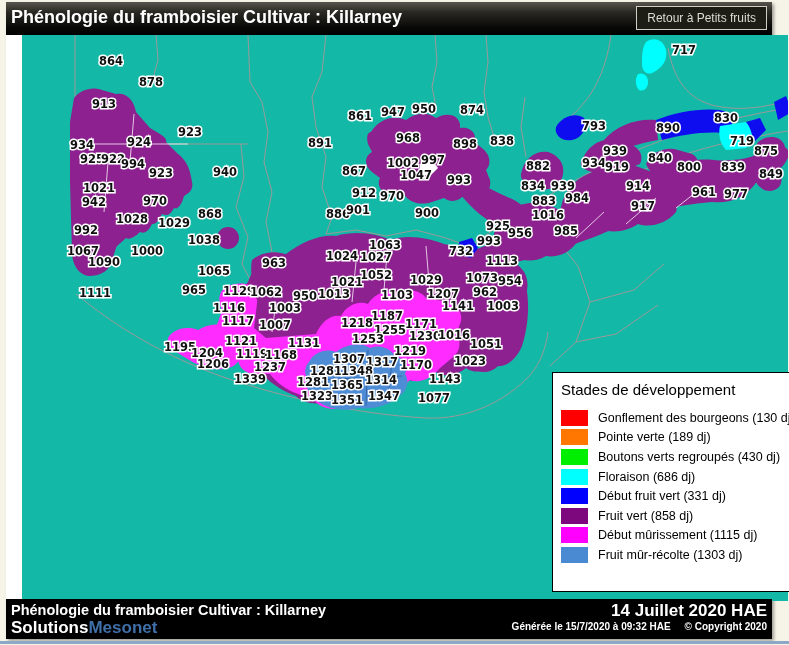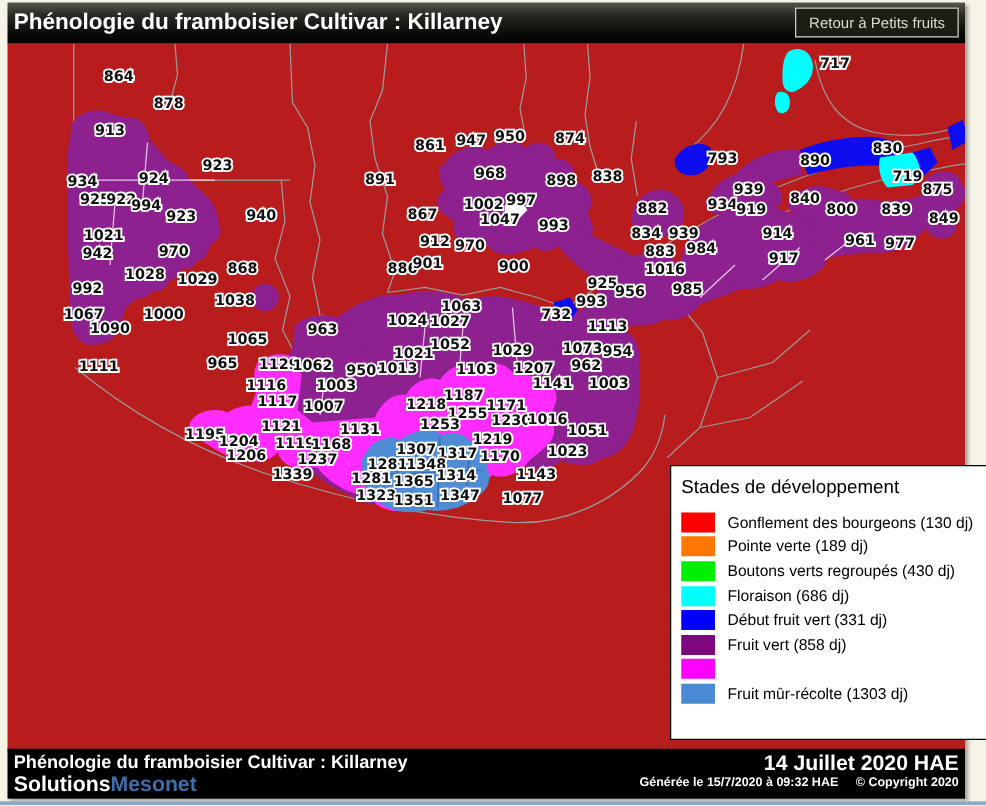--- a/index.html
+++ b/index.html
@@ -20,21 +20,21 @@
   .hdr-title{
     position:absolute;left:5px;top:5px;color:#fff;font-size:18px;font-weight:bold;
     letter-spacing:0px;white-space:nowrap;
   }
   .back-btn{
     position:absolute;right:5px;top:4px;height:24px;padding:0 10px;
     background:#1d1d16;border:1px solid #cfcfc6;color:#dcdcd2;
     font-size:12px;font-family:"Liberation Sans",sans-serif;cursor:pointer;
   }
   
-  .map{position:absolute;left:0;top:33px;width:766px;height:566px;background:#b91c1c;}
+  .map{position:absolute;left:16px;top:33px;width:766px;height:566px;background:#14b8a6;}
   .map svg{display:block;}
   .map text{
     font-family:"DejaVu Sans",sans-serif;font-size:11.5px;font-weight:bold;fill:#101010;
     stroke:#ffffff;stroke-width:3px;paint-order:stroke;text-anchor:middle;
   }
   .border{fill:none;stroke:#9a9a9a;stroke-width:1;}
   .wline{fill:none;stroke:rgba(255,255,255,.75);stroke-width:1;}
   .dline{fill:none;stroke:rgba(10,30,80,.35);stroke-width:1;}
   .purple{fill:#8E2190;}
   .magenta{fill:#FF2BFF;}
@@ -286,20 +286,21 @@
           <div class="lg-row">
             <span class="lg-swatch" style="background: rgb(0, 0, 255);"></span>
             <span class="lg-label">Début fruit vert (331 dj)</span>
           </div>
           <div class="lg-row">
             <span class="lg-swatch" style="background: rgb(125, 7, 125);"></span>
             <span class="lg-label">Fruit vert (858 dj)</span>
           </div>
           <div class="lg-row">
             <span class="lg-swatch" style="background: rgb(255, 0, 255);"></span>
+            <span class="lg-label">Début mûrissement (1115 dj)</span>
           </div>
           <div class="lg-row">
             <span class="lg-swatch" style="background: rgb(74, 138, 210);"></span>
             <span class="lg-label">Fruit mûr-récolte (1303 dj)</span>
           </div>
         </div>
     </div>
   </div>
 
   <div class="ftr">

